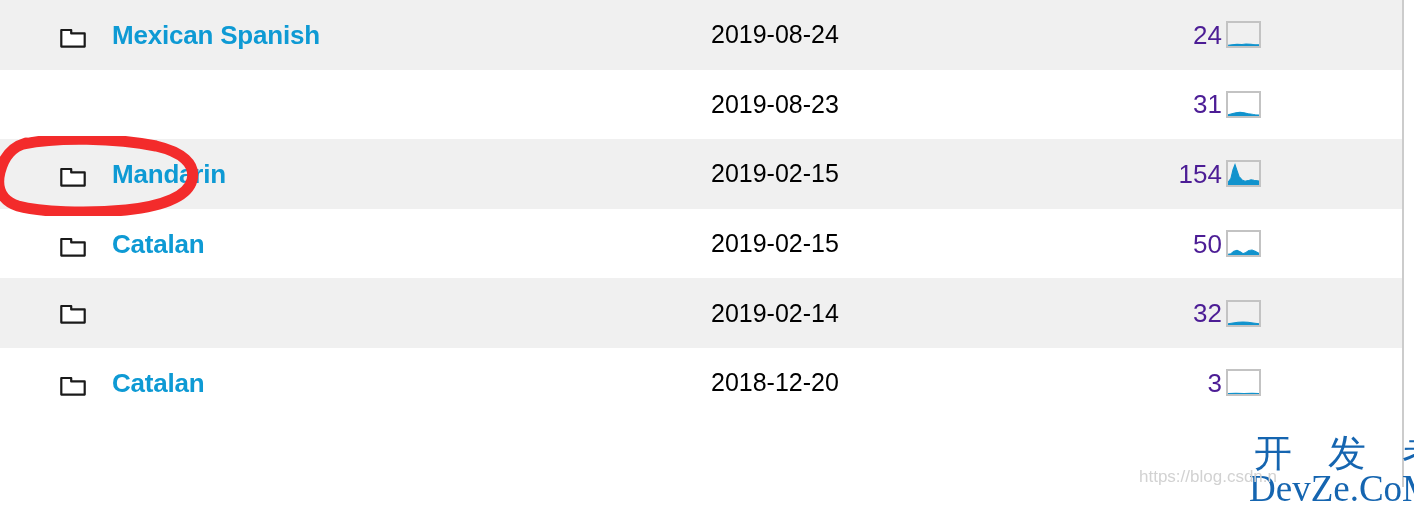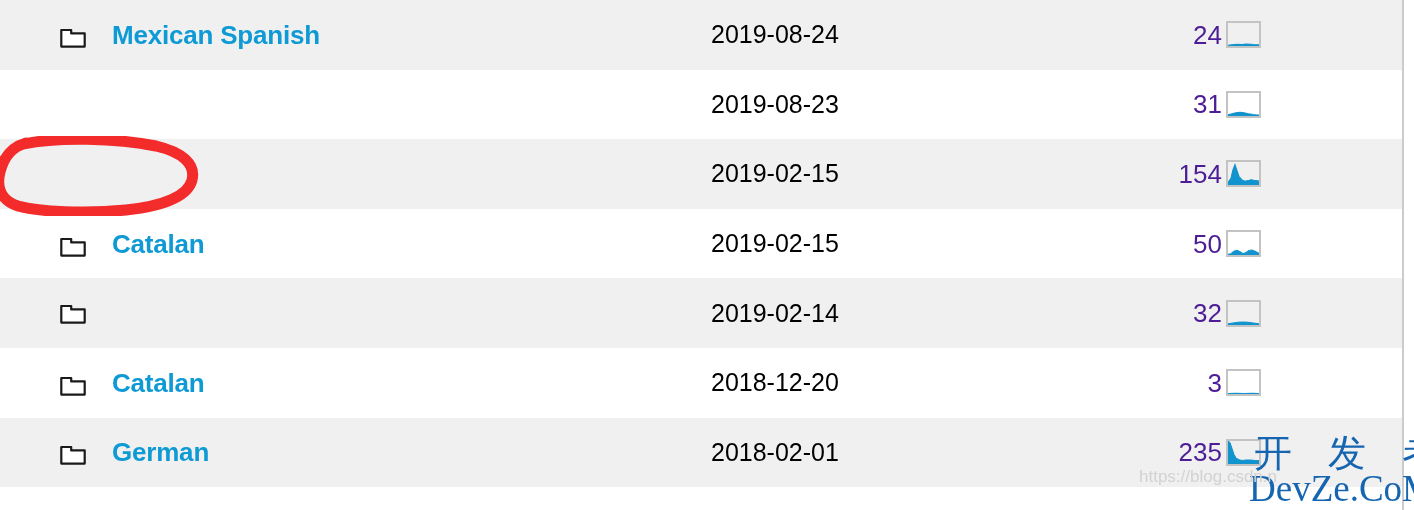--- a/index.html
+++ b/index.html
@@ -163,20 +163,26 @@
         <div class="cell-date">2019-08-23</div>
         <div class="cell-count">31</div>
         <div class="spark-box">
           <svg viewBox="0 0 31 27" preserveAspectRatio="none">
             <polygon points="0,25.6 4,24.4 8,23.2 12,22.6 16,23.2 20,24.2 24,24.8 27,25.4 31,25.8 31,27 0,27" fill="#1193cd"></polygon>
             <polyline points="0,25.6 4,24.4 8,23.2 12,22.6 16,23.2 20,24.2 24,24.8 27,25.4 31,25.8" fill="none" stroke="#1193cd" stroke-width="1.1"></polyline>
           </svg>
         </div>
       </div>
       <div class="row striped">
+        <div class="cell-name">
+          <span class="folder-icon"><svg viewBox="0 0 26 21" fill="none" xmlns="http://www.w3.org/2000/svg">
+              <path d="M1.3 3.0 L1.3 19.6 L24.7 19.6 L24.7 6.4 L11.2 6.4 L11.2 3.0 Z" fill="#ffffff" stroke="#1a1a1a" stroke-width="2.2" stroke-linejoin="round"></path>
+            </svg></span>
+          <a class="name-link" href="#">Mandarin</a>
+        </div>
         <div class="cell-date">2019-02-15</div>
         <div class="cell-count">154</div>
         <div class="spark-box">
           <svg viewBox="0 0 31 27" preserveAspectRatio="none">
             <polygon points="0,24 3,19 5,9 7,3 9,10 11,17 14,21 17,22.6 20,21.8 23,20.8 26,21.4 31,22.2 31,27 0,27" fill="#1193cd"></polygon>
             <polyline points="0,24 3,19 5,9 7,3 9,10 11,17 14,21 17,22.6 20,21.8 23,20.8 26,21.4 31,22.2" fill="none" stroke="#1193cd" stroke-width="1.1"></polyline>
           </svg>
         </div>
       </div>
       <div class="row">
@@ -216,36 +222,20 @@
               <path d="M1.3 3.0 L1.3 19.6 L24.7 19.6 L24.7 6.4 L11.2 6.4 L11.2 3.0 Z" fill="#ffffff" stroke="#1a1a1a" stroke-width="2.2" stroke-linejoin="round"></path>
             </svg></span>
           <a class="name-link" href="#">Catalan</a>
         </div>
         <div class="cell-date">2018-12-20</div>
         <div class="cell-count">3</div>
         <div class="spark-box">
           <svg viewBox="0 0 31 27" preserveAspectRatio="none">
             <polygon points="0,26.4 8,26.2 16,26.4 24,26.2 31,26.4 31,27 0,27" fill="#1193cd"></polygon>
             <polyline points="0,26.4 8,26.2 16,26.4 24,26.2 31,26.4" fill="none" stroke="#1193cd" stroke-width="1.1"></polyline>
-          </svg>
-        </div>
-      </div>
-      <div class="row striped">
-        <div class="cell-name">
-          <span class="folder-icon"><svg viewBox="0 0 26 21" fill="none" xmlns="http://www.w3.org/2000/svg">
-              <path d="M1.3 3.0 L1.3 19.6 L24.7 19.6 L24.7 6.4 L11.2 6.4 L11.2 3.0 Z" fill="#ffffff" stroke="#1a1a1a" stroke-width="2.2" stroke-linejoin="round"></path>
-            </svg></span>
-          <a class="name-link" href="#">German</a>
-        </div>
-        <div class="cell-date">2018-02-01</div>
-        <div class="cell-count">235</div>
-        <div class="spark-box">
-          <svg viewBox="0 0 31 27" preserveAspectRatio="none">
-            <polygon points="0,0 2,2 4,9 6,16 8,20 11,22 14,22.8 18,22.4 22,22.2 26,22.6 31,22.8 31,27 0,27" fill="#1193cd"></polygon>
-            <polyline points="0,0 2,2 4,9 6,16 8,20 11,22 14,22.8 18,22.4 22,22.2 26,22.6 31,22.8" fill="none" stroke="#1193cd" stroke-width="1.1"></polyline>
           </svg>
         </div>
       </div>
       <div class="row"></div>
     </div>
 
   <svg id="annotation-circle" viewBox="0 0 205 80" fill="none">
     <path d="M28 8 C60 1, 120 2, 160 10 C186 16, 200 28, 196 44 C192 60, 168 70, 130 74 C90 78, 44 76, 22 70 C6 65, 0 52, 4 36 C8 20, 16 11, 30 7" stroke="#f32b2b" stroke-width="11" stroke-linecap="round" stroke-linejoin="round"></path>
   </svg>
 

